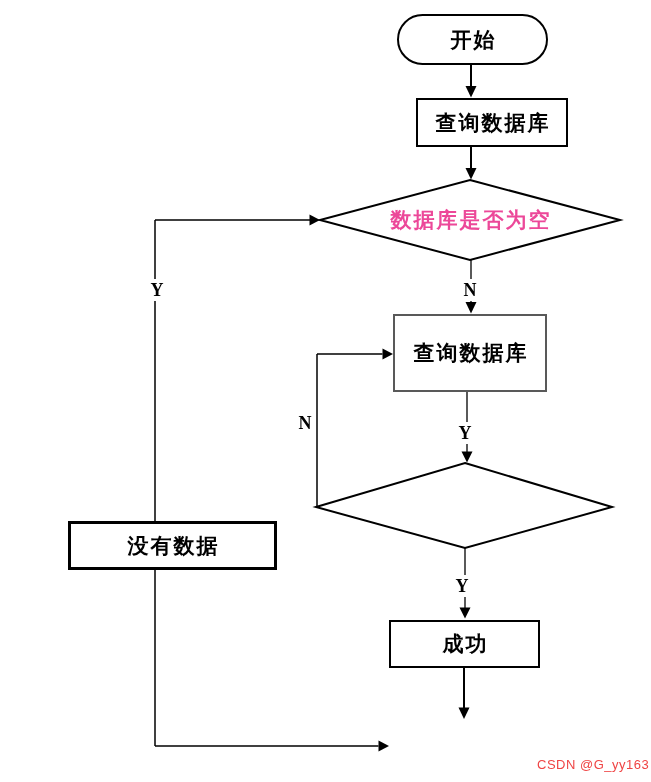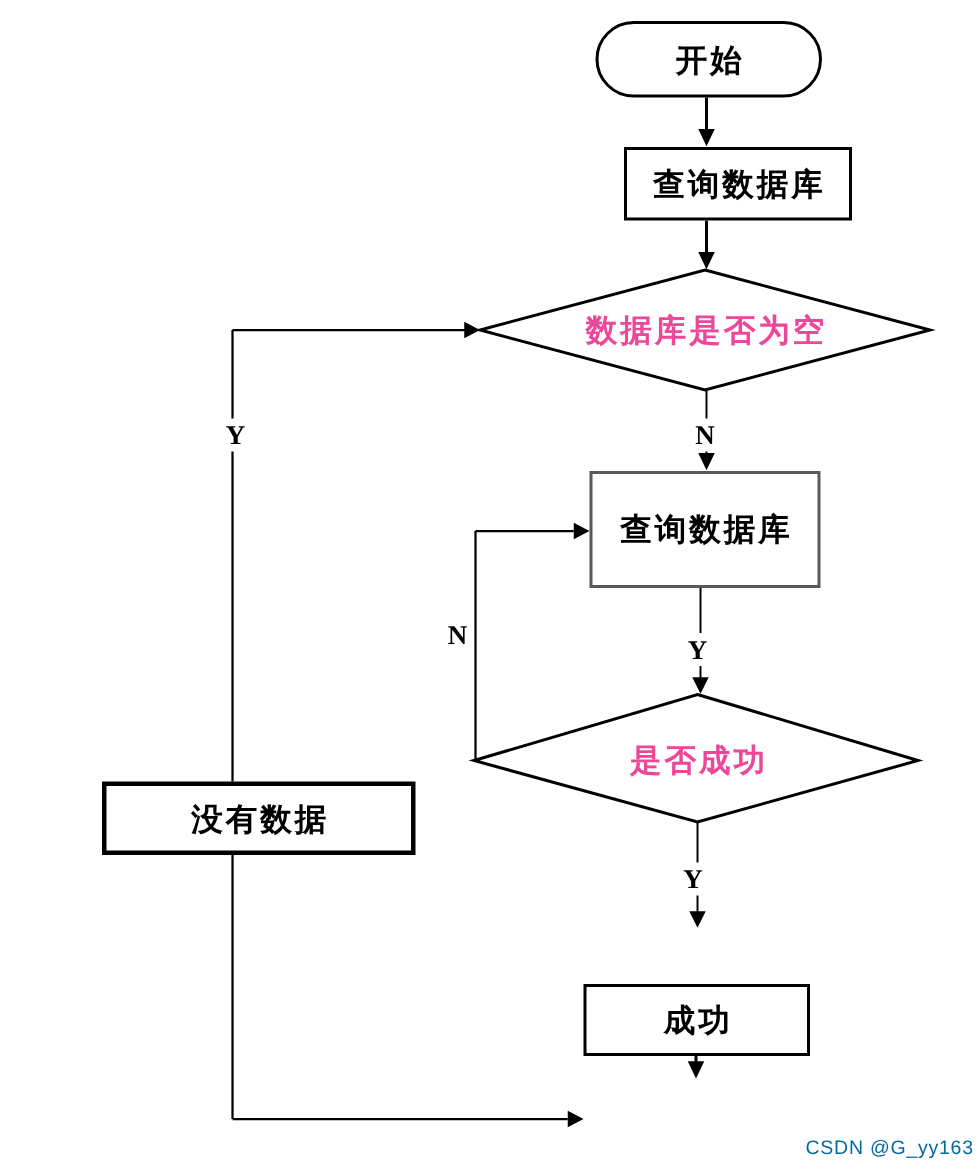--- a/index.html
+++ b/index.html
@@ -35,21 +35,21 @@
     font-size: 21px;
     letter-spacing: 2px;
     text-indent: 2px;
     white-space: nowrap;
   }
   .terminator { border-radius: 26px; }
   .node-start   { left: 397px; top: 14px;  width: 151px; height: 51px; }
   .node-query   { left: 395px; top: 98px;  width: 152px; height: 49px; margin-left: 21px; }
   .node-fee     { left: 393px; top: 314px; width: 154px; height: 78px; border-color: #595959; }
   .node-nodata  { left: 68px;  top: 521px; width: 209px; height: 49px; border-width: 3px; }
-  .node-success { left: 389px; top: 620px; width: 151px; height: 48px; margin-top: 36px; }
+  .node-success { left: 389px; top: 620px; width: 151px; height: 48px; }
   .node-end     { left: 390px; top: 720px; width: 152px; height: 52px; }
   .decision-label {
     position: absolute;
     display: flex;
     align-items: center;
     justify-content: center;
     color: #ec4899;
     font-weight: bold;
     font-size: 21px;
     letter-spacing: 2px;
@@ -74,21 +74,21 @@
   .lbl-yl { left: 157px; top: 290px; }
   .lbl-n2 { left: 305px; top: 423px; }
   .lbl-y1 { left: 465px; top: 433px; }
   .lbl-y2 { left: 462px; top: 586px; }
   .watermark {
     position: absolute;
     left: 537px;
     top: 757px;
     font-family: "Liberation Sans", "DejaVu Sans", sans-serif;
     font-size: 13px;
-    color: #0369a1;
+    color: #ef4444;
     letter-spacing: 0.5px;
     white-space: nowrap;
   }
   line { stroke: #000000; }
   polygon.arrowhead { fill: #000000; stroke: none; }
   polygon.diamond { fill: #ffffff; stroke: #000000; stroke-width: 2; }
 </style>
 </head>
 <body>
 
@@ -145,21 +145,20 @@
   </svg>
 
   <div class="node terminator node-start">开始</div>
 
   <div class="node node-query">查询数据库</div>
 
   <div class="decision-label decision1-label">数据库是否为空</div>
 
   <div class="node node-fee">查询数据库</div>
 
-  <div class="decision-label decision2-label">是否成功</div>
 
   <div class="node node-nodata">没有数据</div>
 
   <div class="node node-success">成功</div>
 
 
   <span class="edge-label lbl-n1">N</span>
   <span class="edge-label lbl-yl">Y</span>
   <span class="edge-label lbl-n2 no-bg">N</span>
   <span class="edge-label lbl-y1">Y</span>

